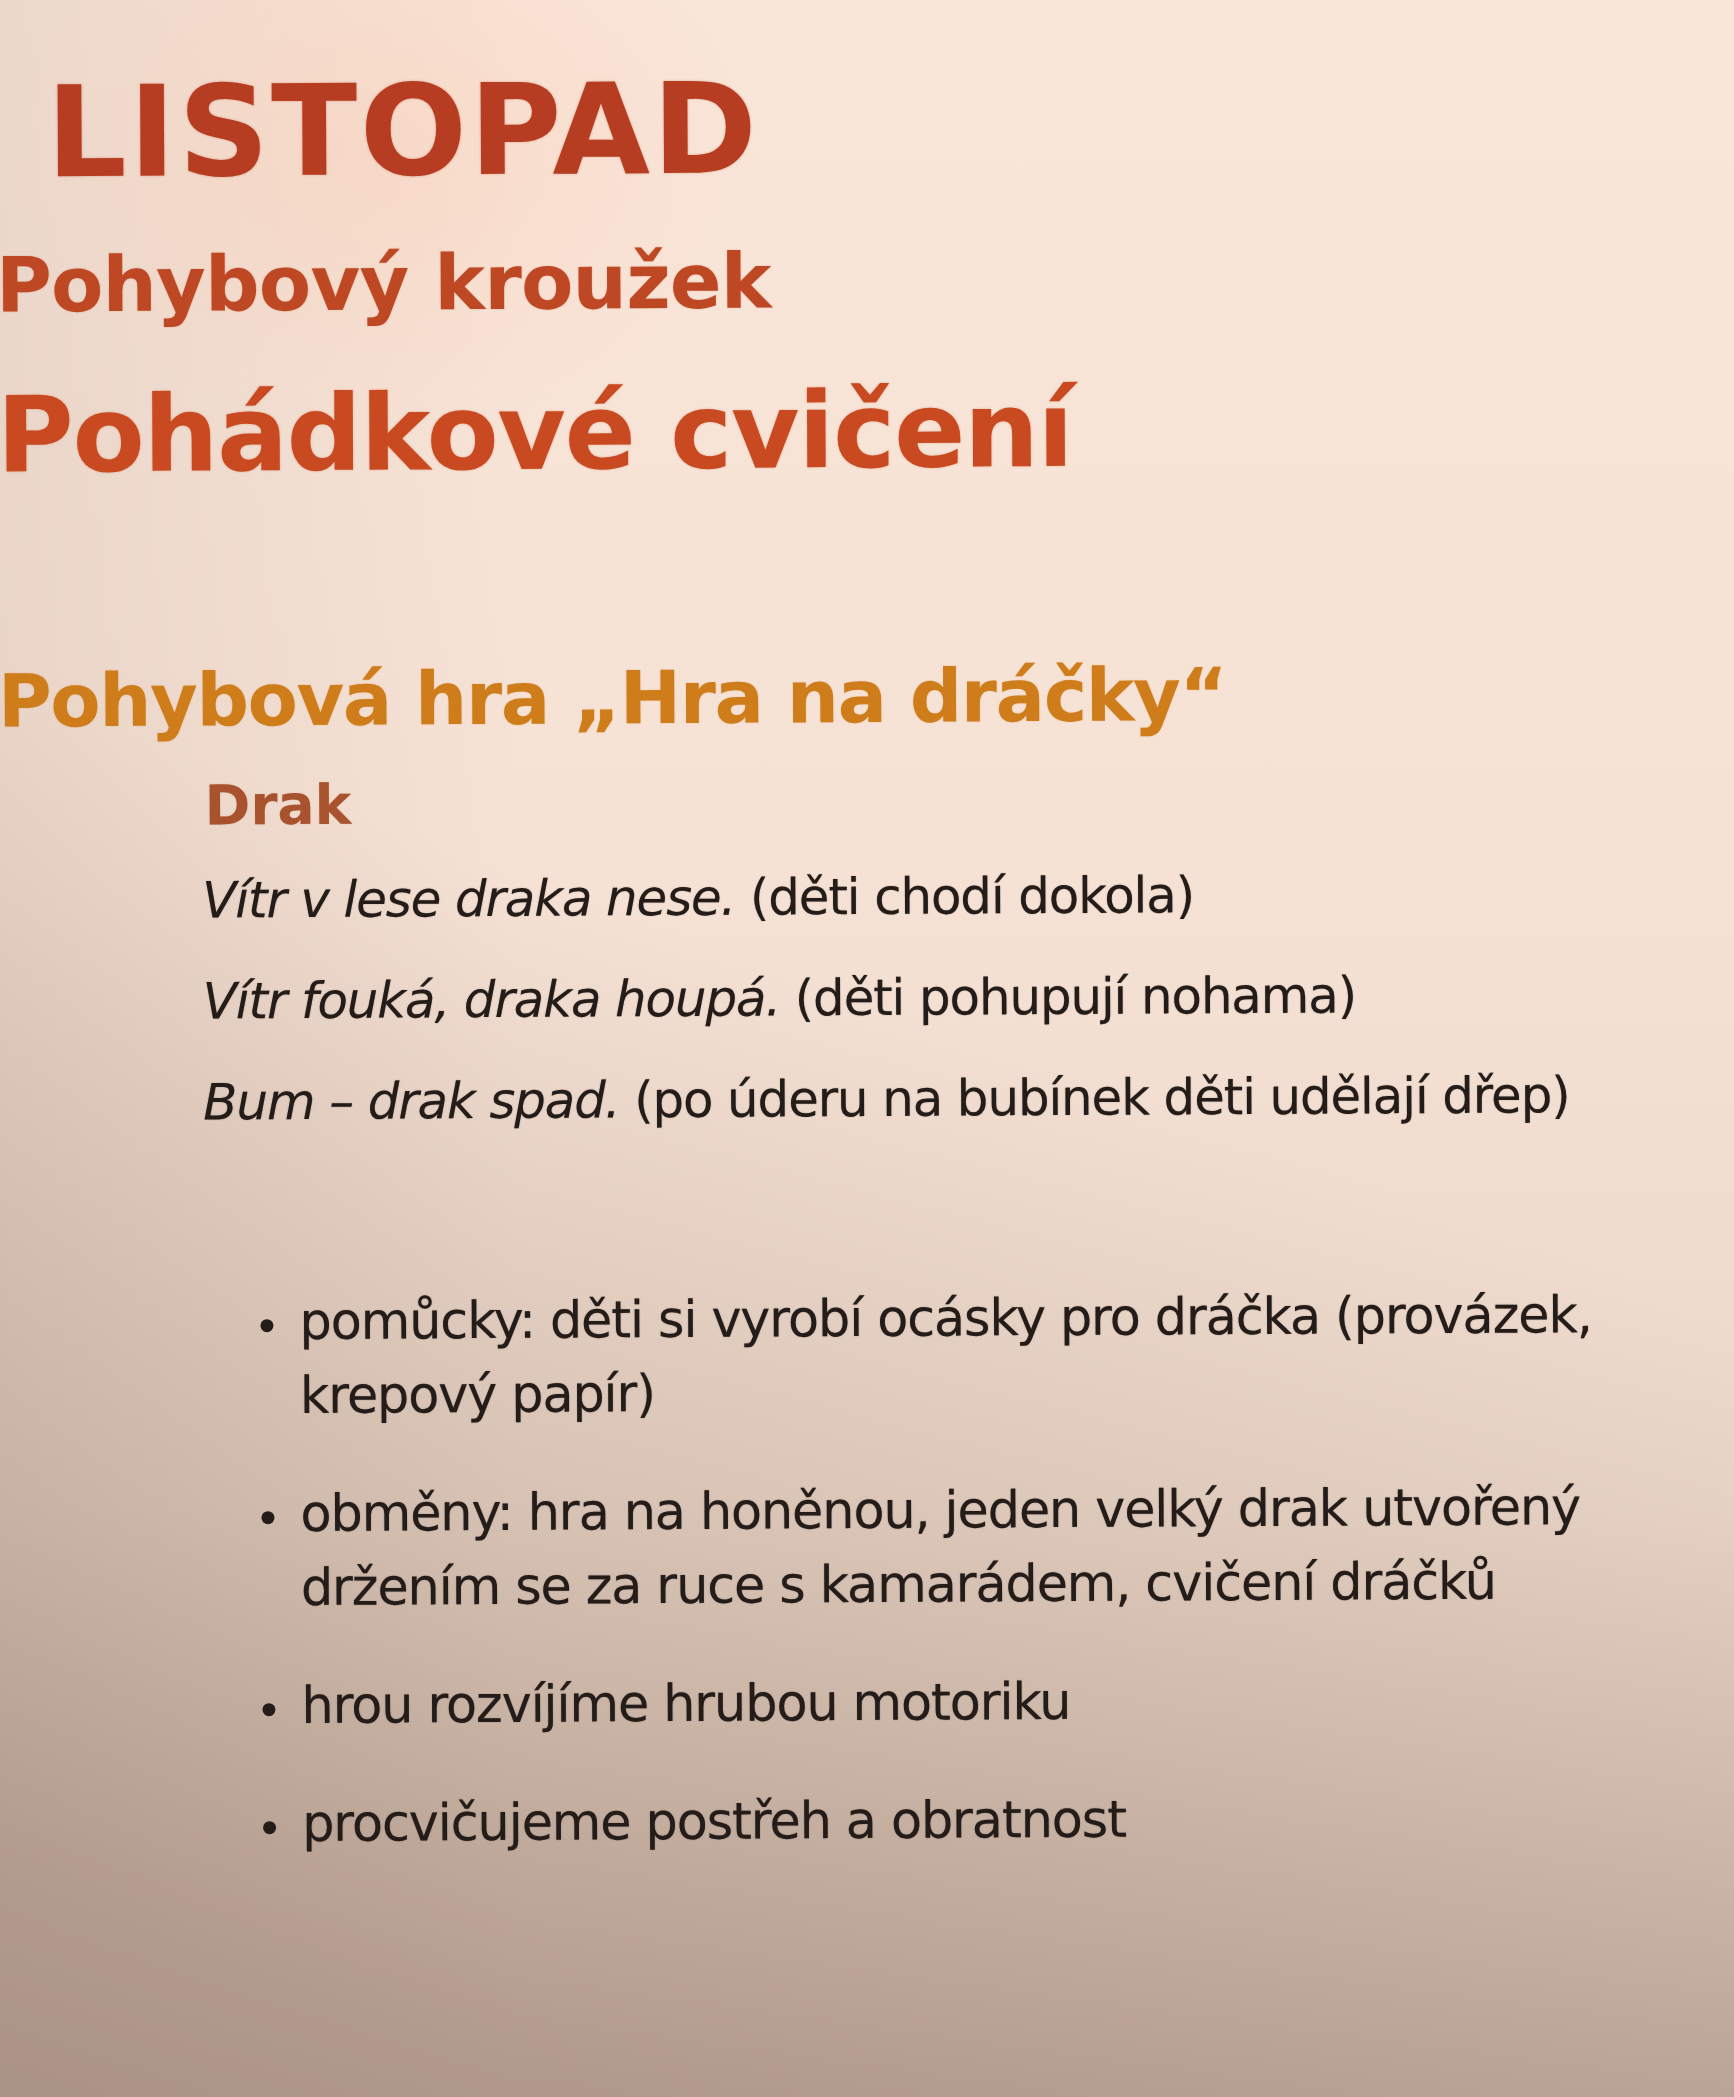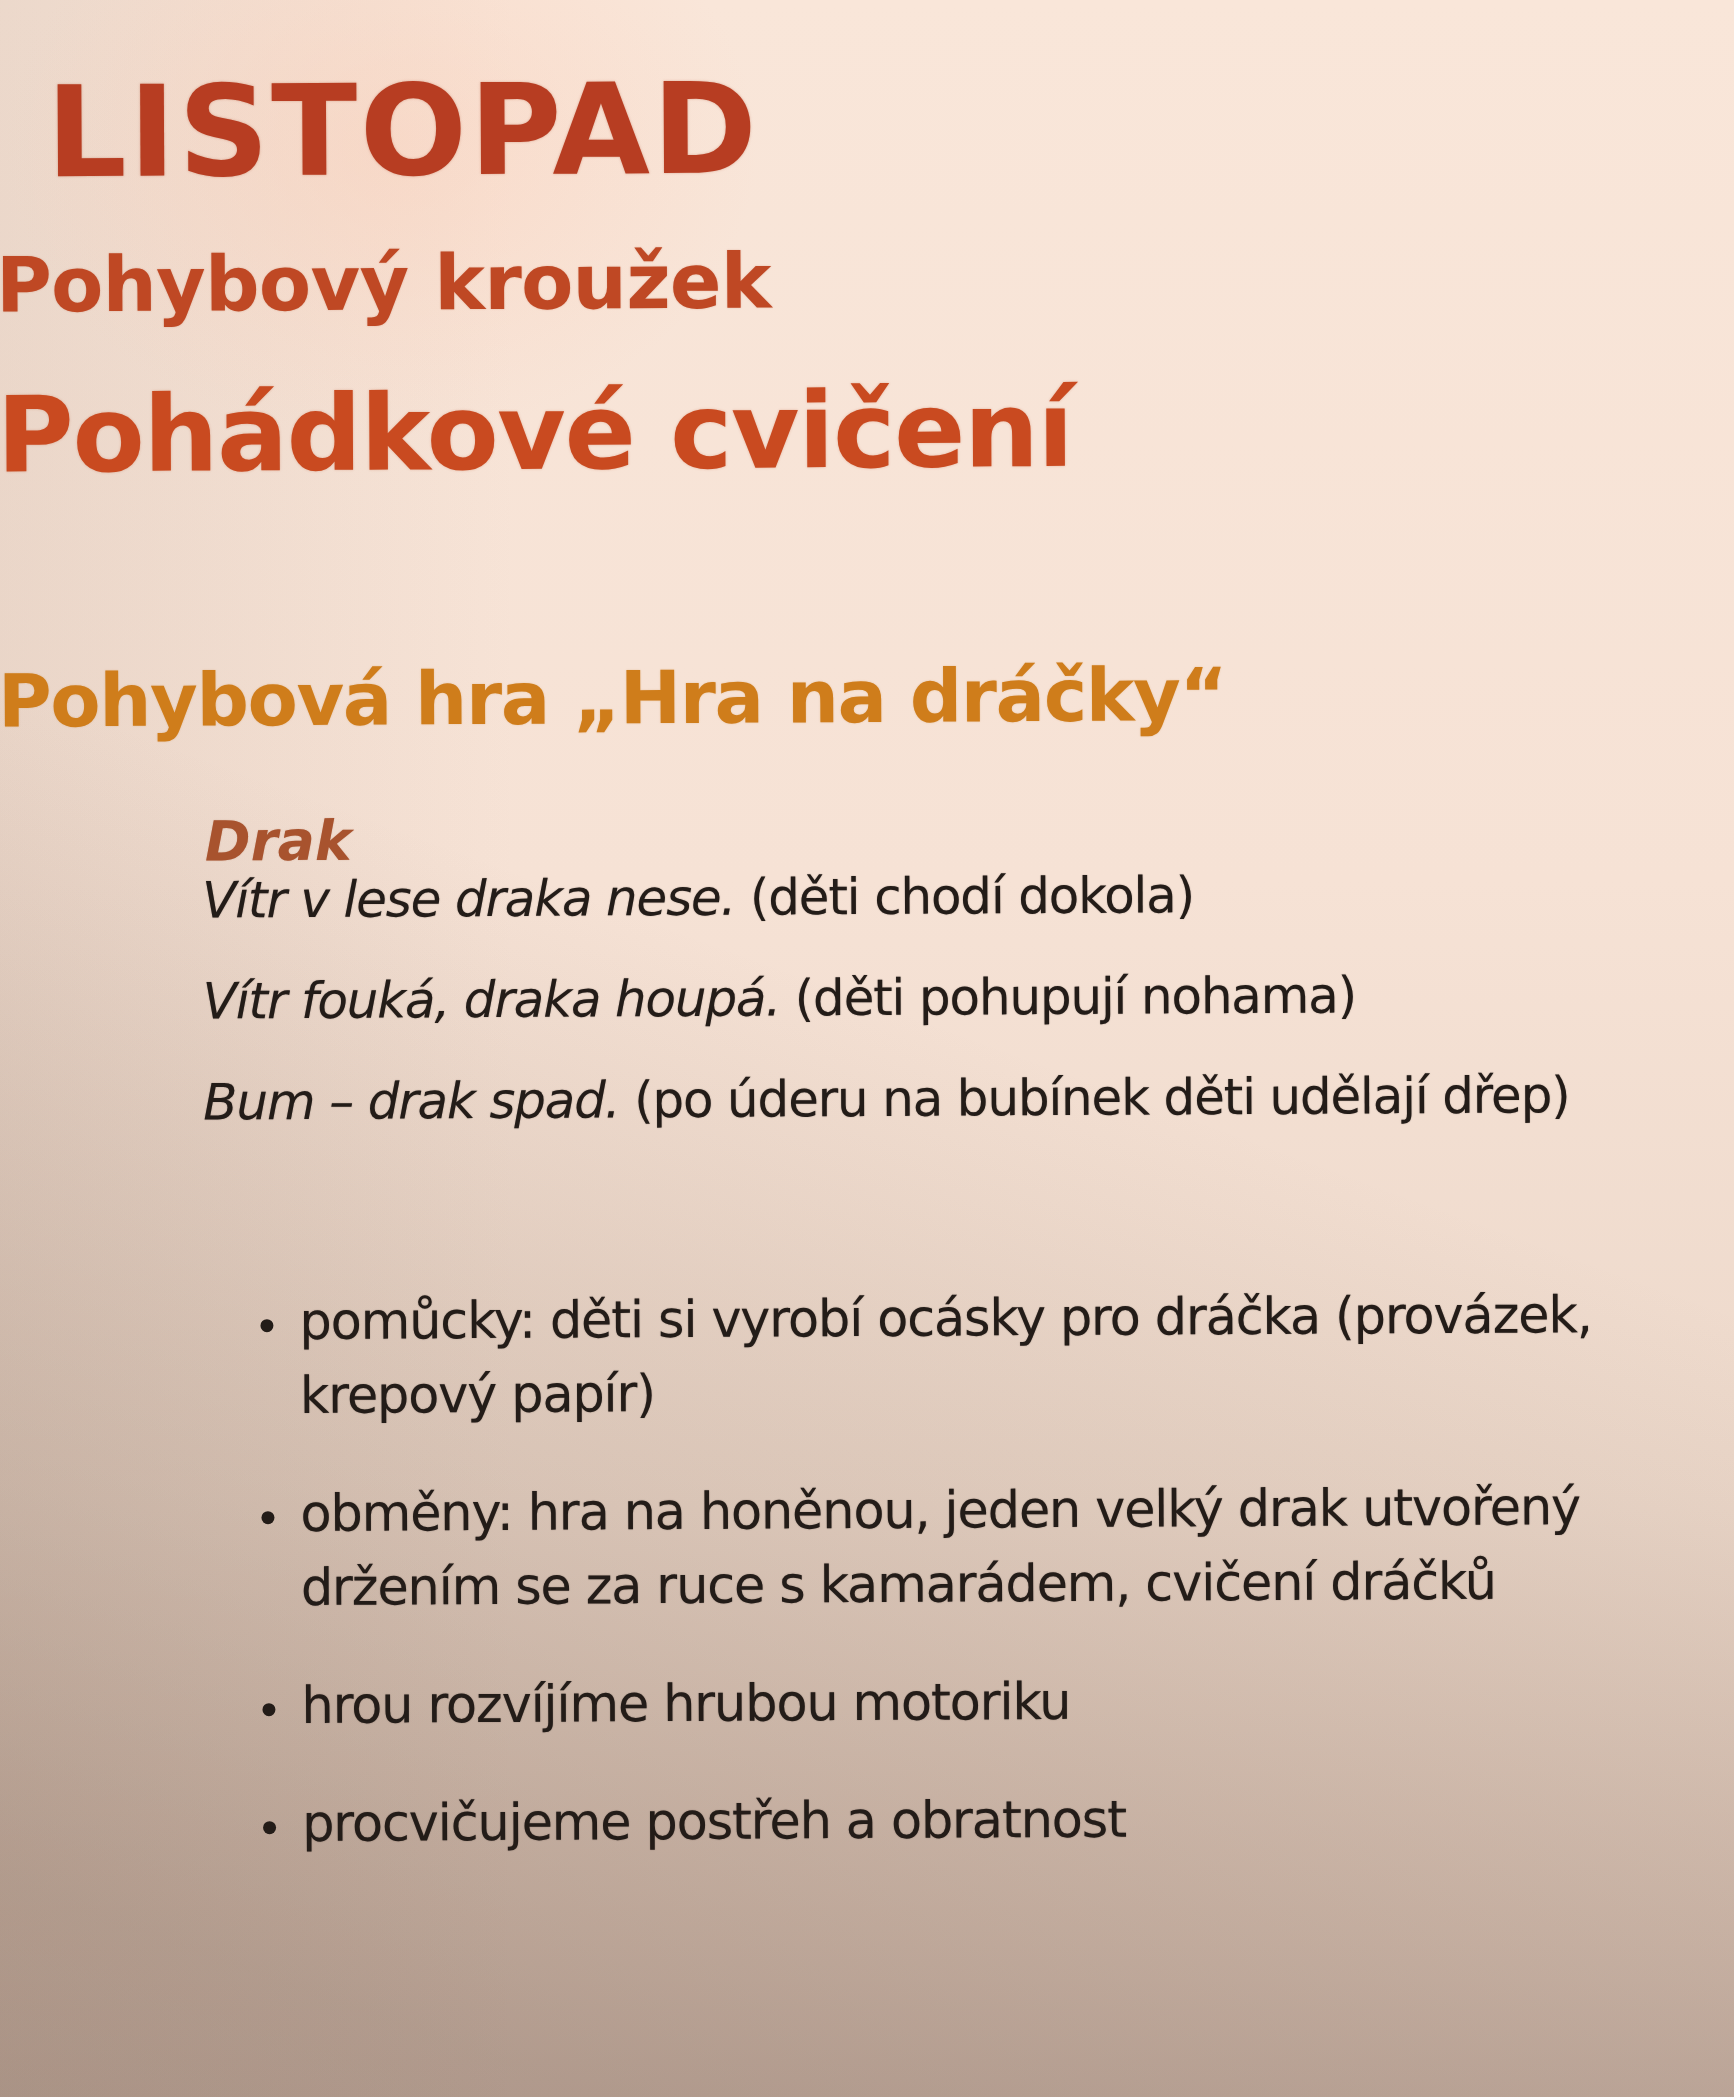--- a/index.html
+++ b/index.html
@@ -31,23 +31,22 @@
     font-size:105px;font-weight:bold;letter-spacing:-1.2px;line-height:1.1;
     text-shadow:0 0 2.4px rgba(180,60,20,0.3);
   }
   .activity-heading{
     position:absolute;left:0;right:0;top:653px;
     font-size:73px;font-weight:bold;letter-spacing:-1.2px;line-height:1.2;
     text-shadow:0 0 1.8px rgba(190,110,20,0.3);
   }
   .section-label{
     position:absolute;left:206px;top:775px;
-    font-size:55px;font-weight:bold;font-style:italic;line-height:1;
+    font-size:55px;font-weight:bold;line-height:1;
     text-shadow:0 0 1.2px rgba(150,70,35,0.4);
-    margin-top:36px;
   }
   .verses{position:absolute;left:203px;top:872px;right:72px;}
   .verse-line{
     margin:0 0 51px 0;
     font-size:50px;line-height:1;letter-spacing:-1.2px;
     text-shadow:0 0 1.2px rgba(30,20,15,0.45);
   }
   .verse-text{font-style:italic;font-weight:500;}
   .verse-instruction{font-style:normal;}
   .notes-list{

